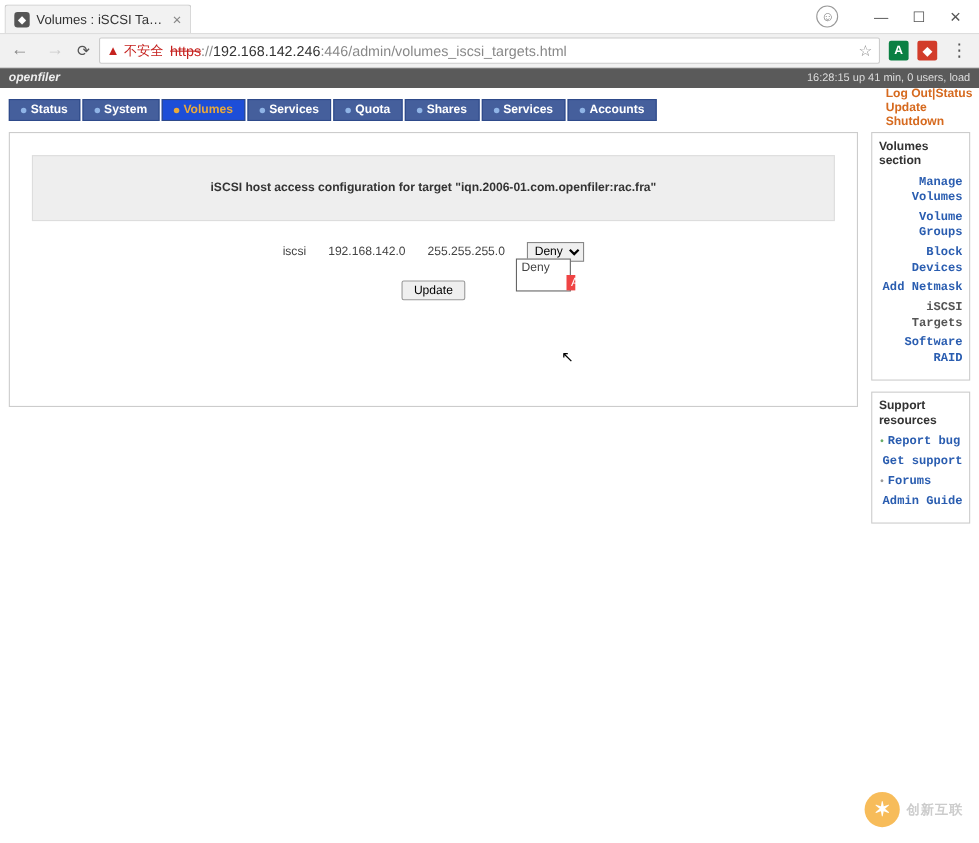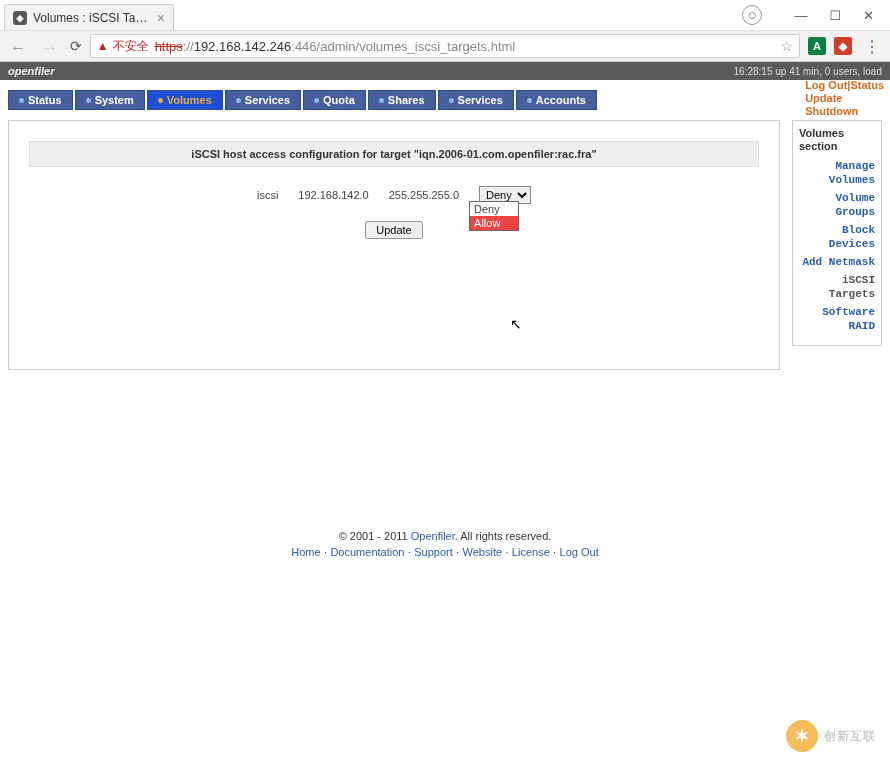--- a/index.html
+++ b/index.html
@@ -49,30 +49,30 @@
 .topnav .dot { width: 5px; height: 5px; background: #8fb4e6; border-radius: 50%; display: inline-block; }
 .topnav .tabbtn.active .dot { background: #e9a93b; }
 
 .content-box { flex: 1; border: 1px solid #ccc; background: #fff; padding: 20px 10px 30px 10px; min-height: 250px; }
 
 
 .subtabs { text-align: center; margin-bottom: 12px; }
 .subtabs span { display: inline-block; background: #e8e8e8; border: 1px solid #bbb; padding: 2px 10px; font-size: 11px; font-weight: bold; color: #333; cursor: pointer; margin: 0; }
 .subtabs span.active { background: #5a5a5a; color: #fff; border-color: #444; }
 
-.banner { background: #eee; border: 1px solid #ddd; text-align: center; padding: 6px; font-weight: bold; font-size: 11px; color: #333; margin: 0 10px 14px 10px; }
+.banner { background: #eee; border: 1px solid #ddd; text-align: center; padding: 23px; font-weight: bold; font-size: 11px; color: #333; margin: 0 10px 14px 10px; }
 
 .acl-table { margin: 0 auto; border-collapse: collapse; }
 .acl-table th { background: #eee; text-align: left; font-size: 11px; font-weight: bold; padding: 4px 10px; border-bottom: 1px solid #ccc; color: #333; }
 .acl-table td { padding: 5px 10px; font-size: 11px; color: #444; }
 .acl-select { font-size: 11px; border: 1px solid #888; background: #efefef; padding: 1px 2px; width: 52px; }
 
 .dropdown-open { position: absolute; width: 50px; border: 1px solid #666; background: #fff; font-size: 11px; z-index: 10; }
 .dropdown-open div { padding: 1px 4px; cursor: pointer; }
-.dropdown-open .sel { background: #ef4444; color: #fff; }
+.dropdown-open .sel { background: #ef4444; color: #fff; margin-left: 45px; }
 
 .update-row { text-align: center; margin-top: 12px; }
 .update-btn { font-size: 11px; padding: 2px 10px; background: #efefef; border: 1px solid #999; border-radius: 2px; cursor: pointer; }
 
 
 .sidebar { width: 90px; display: flex; flex-direction: column; gap: 10px; }
 .sidebox { border: 1px solid #ccc; background: #fff; padding: 6px 6px 8px 6px; }
 .sidebox h4 { font-size: 11px; font-weight: bold; color: #333; margin-bottom: 6px; line-height: 13px; }
 .sidebox a { display: block; color: #2a5db0; font-size: 11px; font-weight: bold; text-decoration: none; text-align: right; line-height: 14px; margin-bottom: 4px; font-family: Liberation Mono, monospace; }
 .sidebox a.current { color: #555; }
@@ -209,36 +209,30 @@
     <div class="sidebar">
       <div class="sidebox">
         <h4>Volumes section</h4>
         <a href="#">Manage Volumes</a>
         <a href="#">Volume Groups</a>
         <a href="#">Block Devices</a>
         <a href="#">Add Netmask</a>
         <a href="#" class="current">iSCSI Targets</a>
         <a href="#">Software RAID</a>
       </div>
+      <div class="sidebox">
+        <h4>Support resources</h4>
+        <a href="#" class="bullet-link">Report bug</a>
+        <a href="#">Get support</a>
+        <a href="#" class="bullet-link grey">Forums</a>
+        <a href="#">Admin Guide</a>
+      </div>
     </div>
   </div>
 
-  <div class="footer">
-    <div>
-      <span>© 2001 - 2011 </span><a href="#">Openfiler</a><span>. All rights reserved.</span>
-    </div>
-    <div class="line2">
-      <a href="#">Home</a> · 
-      <a href="#">Documentation</a> · 
-      <a href="#">Support</a> · 
-      <a href="#">Website</a> · 
-      <a href="#">License</a> · 
-      <a href="#">Log Out</a>
-    </div>
-  </div>
 </div>
 
 <span class="cursor-arrow">↖</span>
 
 <div class="watermark">
   <div class="wm-circle">✶</div>
   <div class="wm-text">创新互联</div>
 </div>
 
 </body></html>

